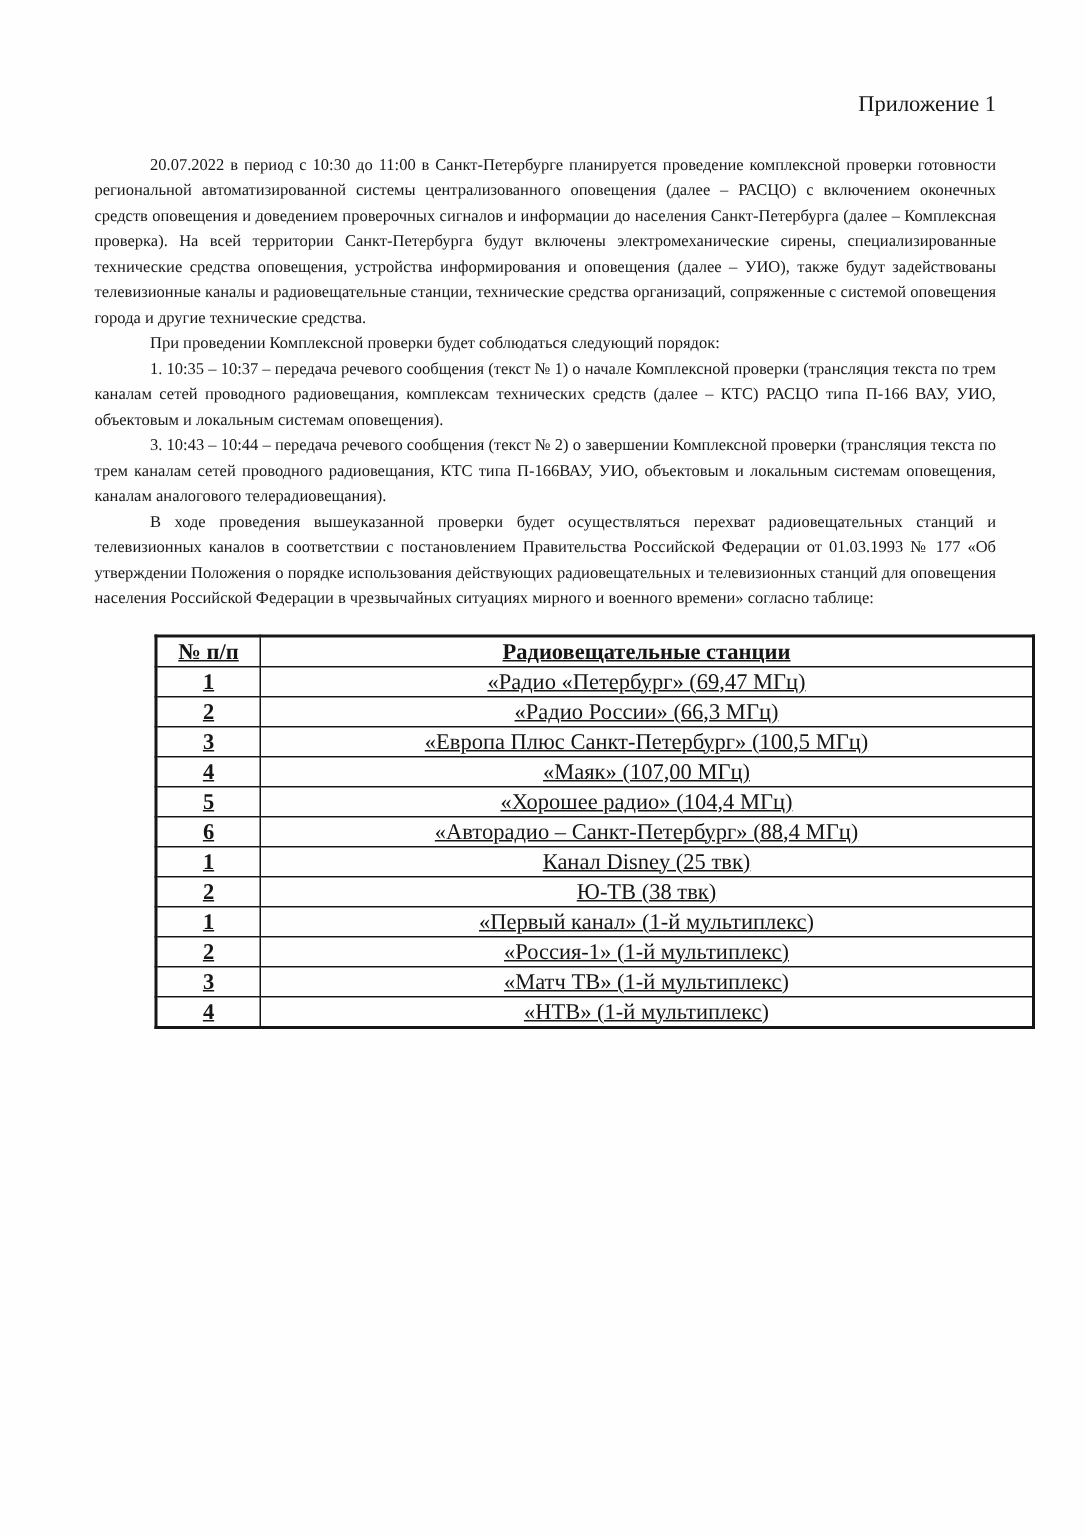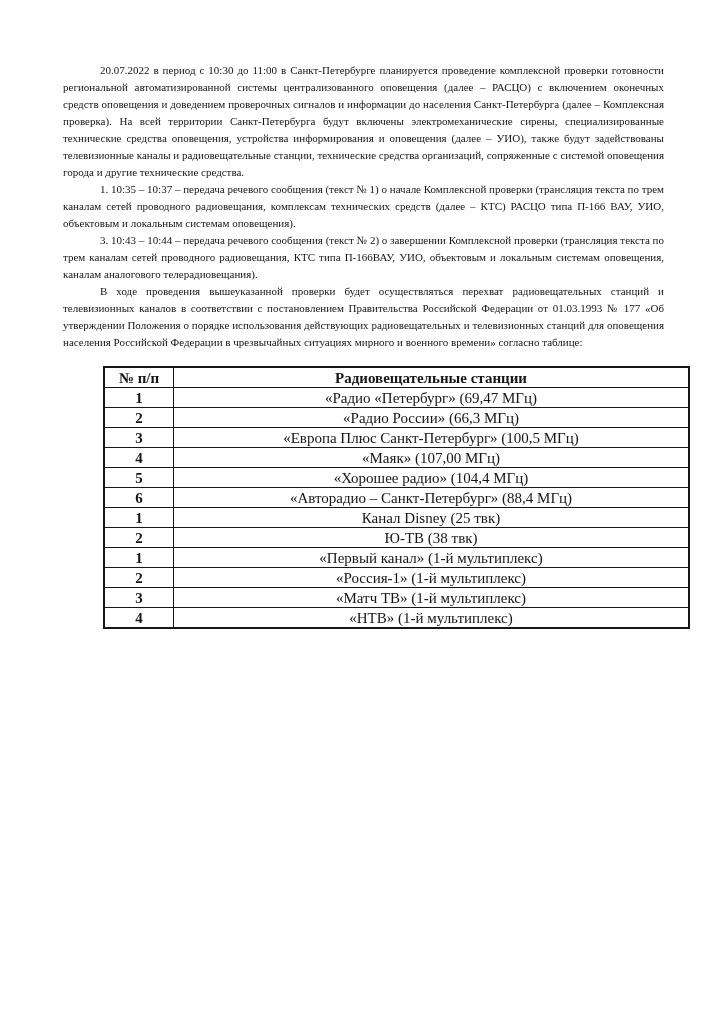--- a/index.html
+++ b/index.html
@@ -37,20 +37,21 @@
     text-align: justify;
     text-indent: 37px;
     margin: 0;
   }
   table.doc-table {
     border-collapse: collapse;
     margin: 15px 0 0 40px;
     width: 587px;
     border: 2px solid #161616;
     table-layout: fixed;
+    text-decoration: underline;
   }
   table.doc-table td {
     border: 1px solid #161616;
     text-align: center;
     font-size: 15px;
     line-height: 18px;
     height: 19px;
     padding: 0 3px;
     overflow: hidden;
     white-space: nowrap;
@@ -61,23 +62,25 @@
   }
   tr.hdr td, tr.section td {
     font-weight: bold;
   }
 </style>
 </head>
 <body>
 
 <div class="sheet">
 
+  <div class="annex">Приложение 1</div>
 
 
   <p class="body">20.07.2022 в период с 10:30 до 11:00 в Санкт-Петербурге планируется проведение комплексной проверки готовности региональной автоматизированной системы централизованного оповещения (далее – РАСЦО) с включением оконечных средств оповещения и доведением проверочных сигналов и информации до населения Санкт-Петербурга (далее – Комплексная проверка). На всей территории Санкт-Петербурга будут включены электромеханические сирены, специализированные технические средства оповещения, устройства информирования и оповещения (далее – УИО), также будут задействованы телевизионные каналы и радиовещательные станции, технические средства организаций, сопряженные с системой оповещения города и другие технические средства.</p>
+  <p class="body">При проведении Комплексной проверки будет соблюдаться следующий порядок:</p>
   <p class="body">1. 10:35 – 10:37 – передача речевого сообщения (текст № 1) о начале Комплексной проверки (трансляция текста по трем каналам сетей проводного радиовещания, комплексам технических средств (далее – КТС) РАСЦО типа П-166 ВАУ, УИО, объектовым и локальным системам оповещения).</p>
   <p class="body">3. 10:43 – 10:44 – передача речевого сообщения (текст № 2) о завершении Комплексной проверки (трансляция текста по трем каналам сетей проводного радиовещания, КТС типа П-166ВАУ, УИО, объектовым и локальным системам оповещения, каналам аналогового телерадиовещания).</p>
   <p class="body">В ходе проведения вышеуказанной проверки будет осуществляться перехват радиовещательных станций и телевизионных каналов в соответствии с постановлением Правительства Российской Федерации от 01.03.1993 № 177 «Об утверждении Положения о порядке использования действующих радиовещательных и телевизионных станций для оповещения населения Российской Федерации в чрезвычайных ситуациях мирного и военного времени» согласно таблице:</p>
 
   <table class="doc-table">
     <tbody>
       <tr class="hdr">
         <td class="num">№ п/п</td>
         <td class="val">Радиовещательные станции</td>
       </tr>

